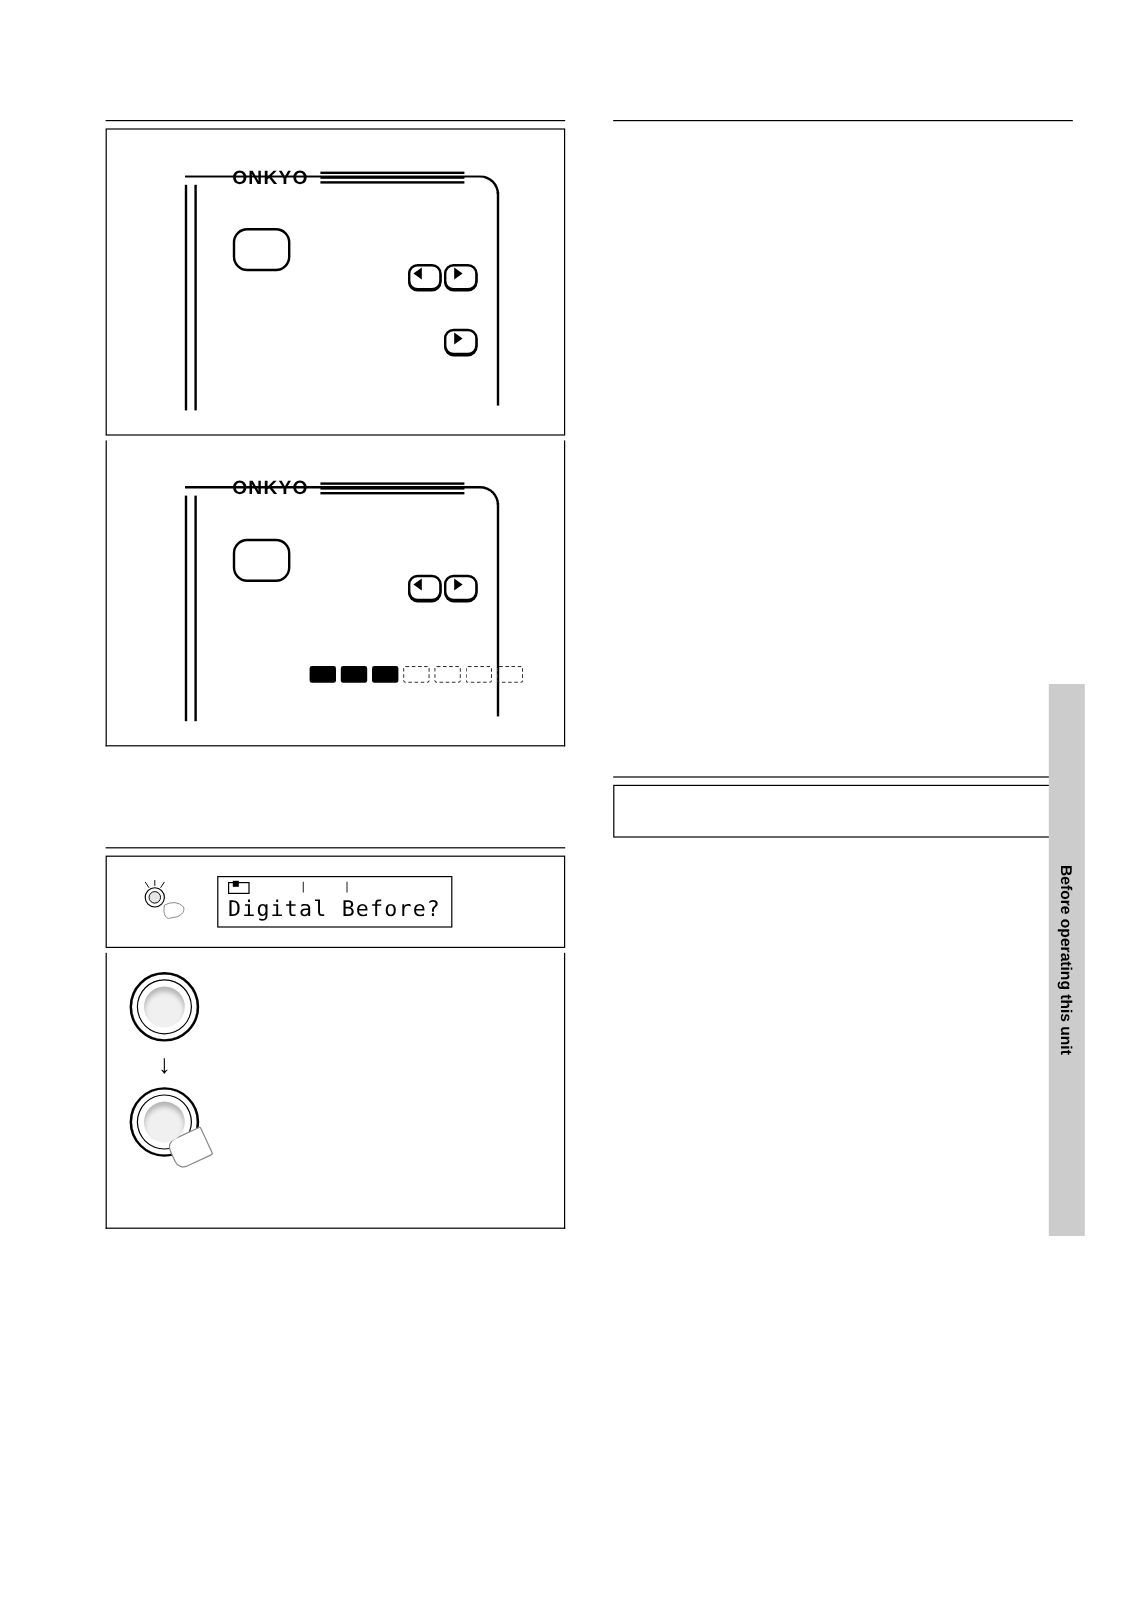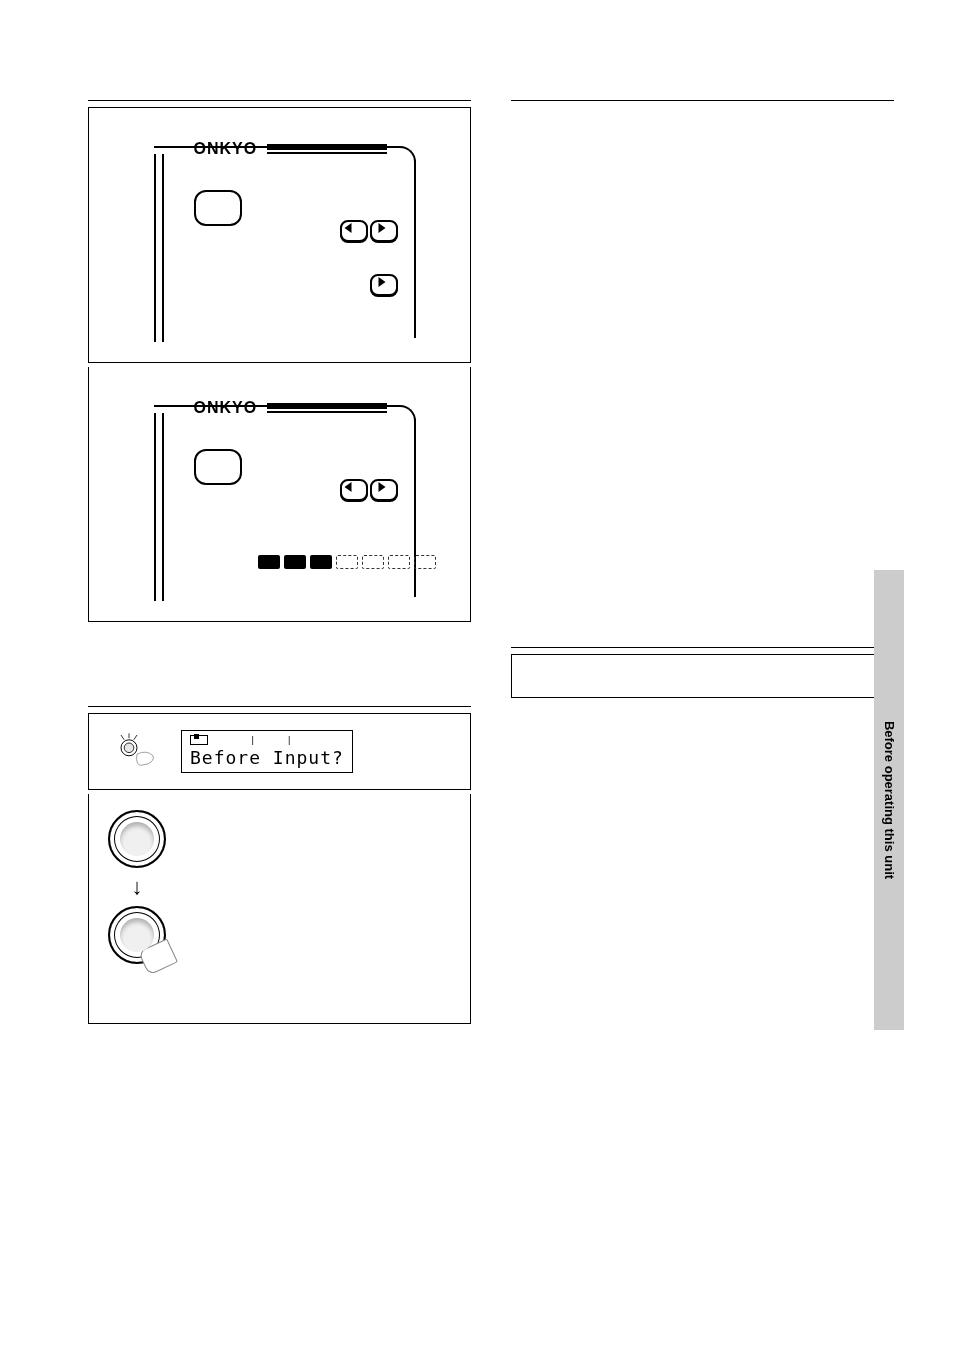--- a/index.html
+++ b/index.html
@@ -290,21 +290,21 @@
             <path d="M14 10 L10 4 M20 8 L20 2 M26 10 L30 4" stroke="#000" stroke-width="1"></path>
           </svg>
         </div>
         <div class="txt">
           <div class="lcd">
             <div class="top-row">
                 <span class="icon-box"></span>
                 <span>|</span>
                 <span>|</span>
               </div>
-            <div style="font-family:monospace;">Before Input?</div>
+            <div style="font-family:monospace;">Digital Before?</div>
           </div>
         </div>
       </div>
 
       <div class="step-panel" style="border-top:none; min-height:230px;">
         <div class="icon-col">
           <div class="dial"></div>
           <div class="down-arrow">↓</div>
           <div class="dial press"></div>
         </div>

